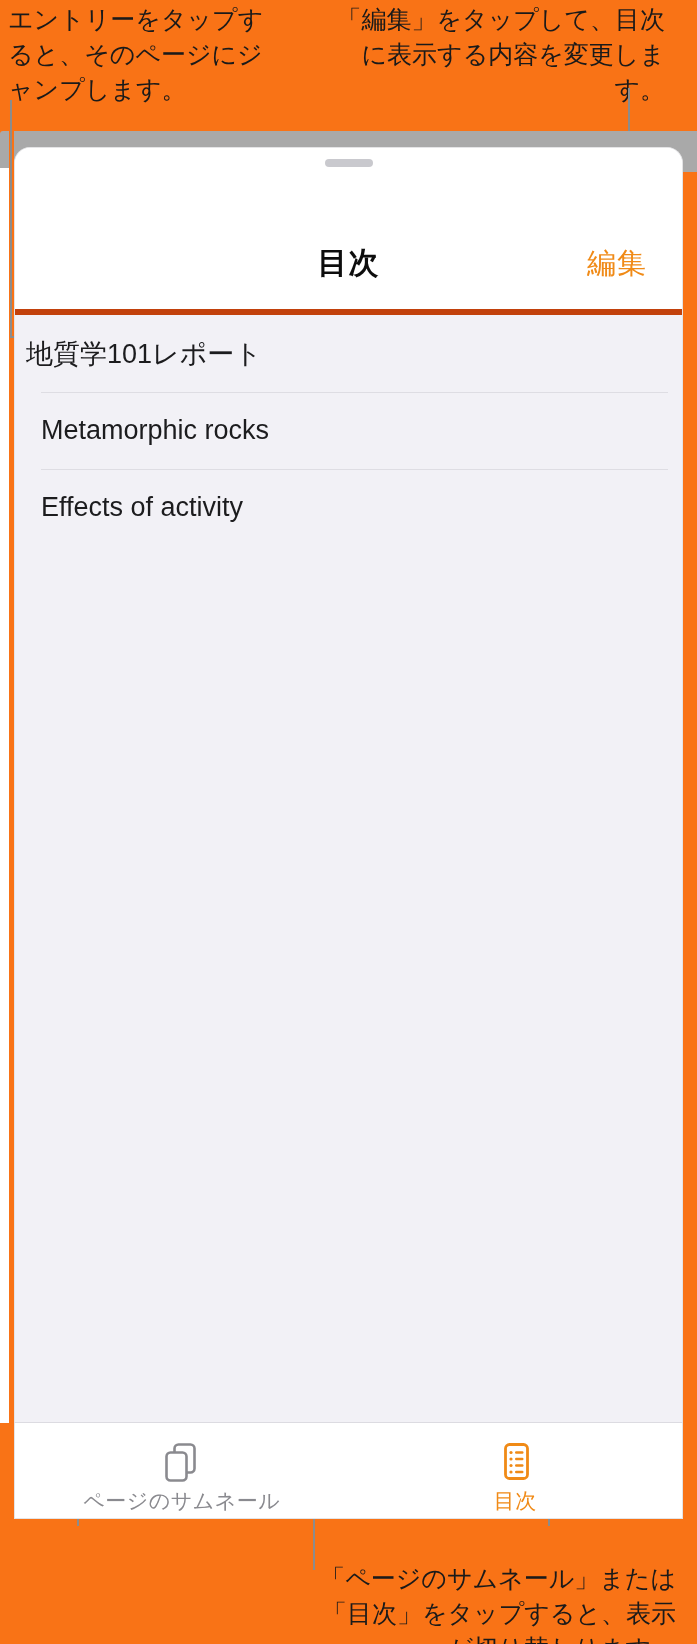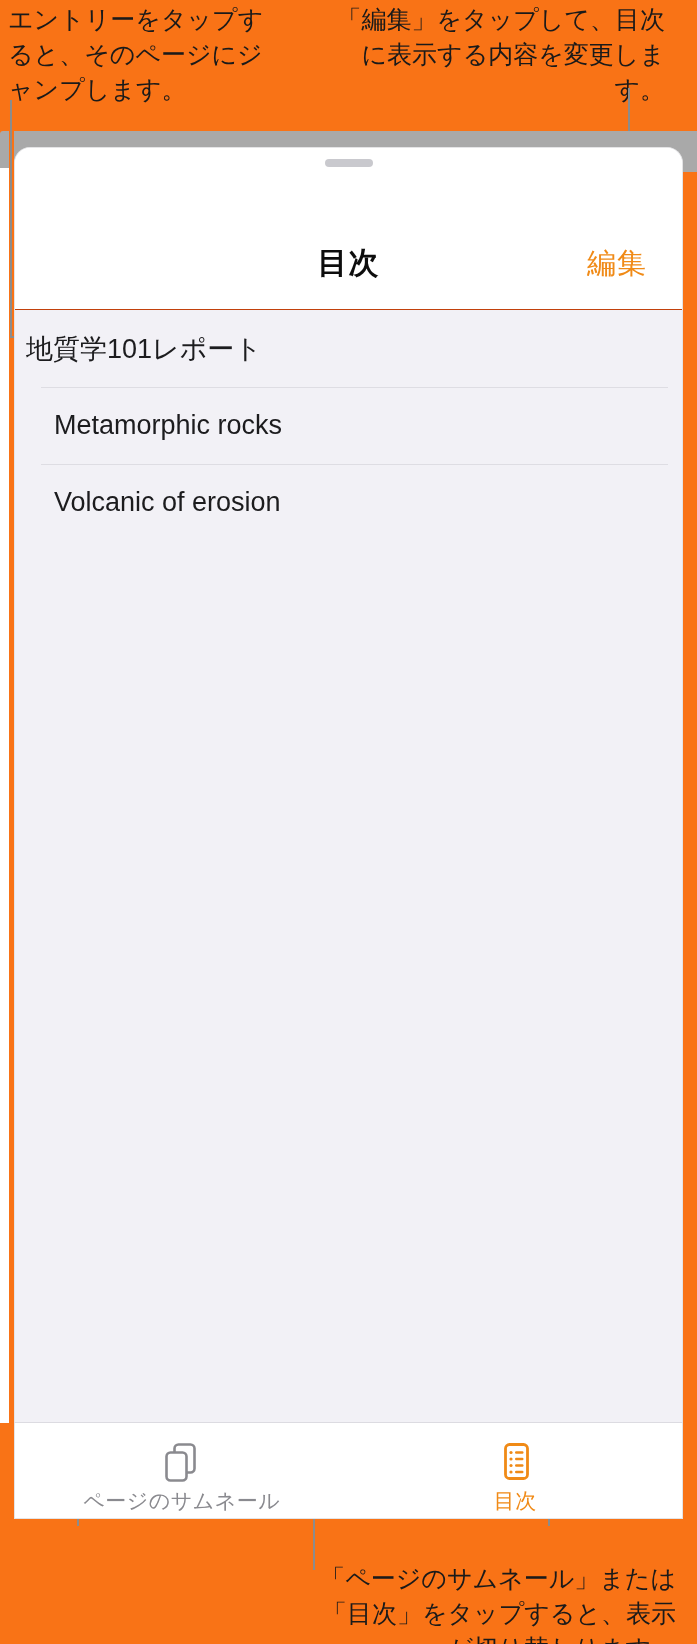--- a/index.html
+++ b/index.html
@@ -223,41 +223,41 @@
   }
 
   
   #toc-list {
     position: absolute;
     left: 0;
     top: 161px;
     width: 100%;
     bottom: 0;
     background: #f2f1f6;
-    border-top: 1px solid #c2410c;
+    border-top: 6px solid #c2410c;
   }
 
   .toc-row {
     position: relative;
     height: 77px;
     display: flex;
     align-items: center;
     cursor: pointer;
   }
 
   .toc-row .toc-label {
     font-size: 27px;
     color: #1c1c1e;
     white-space: nowrap;
   }
 
   
   .toc-row.level-0 .toc-label { padding-left: 11px; }
   
-  .toc-row.level-1 .toc-label { padding-left: 39px; }
+  .toc-row.level-1 .toc-label { padding-left: 26px; }
 
   .toc-row + .toc-row::before {
     content: "";
     position: absolute;
     left: 26px;
     right: 14px;
     top: 0;
     height: 1px;
     background: #dedde3;
   }
@@ -337,21 +337,21 @@
 
     <div id="toc-list">
 
     <div class="toc-row level-0">
           <span class="toc-label">地質学101レポート</span>
         </div>
         <div class="toc-row level-1">
           <span class="toc-label">Metamorphic rocks</span>
         </div>
         <div class="toc-row level-1">
-          <span class="toc-label">Volcanic of erosion</span>
+          <span class="toc-label">Effects of activity</span>
         </div>
       </div>
 
   </div>
 
   <div id="tab-bar">
 
     <div class="tab-item inactive">
       <div class="tab-icon">
         <svg width="40" height="42" viewBox="0 0 40 42" fill="none">

